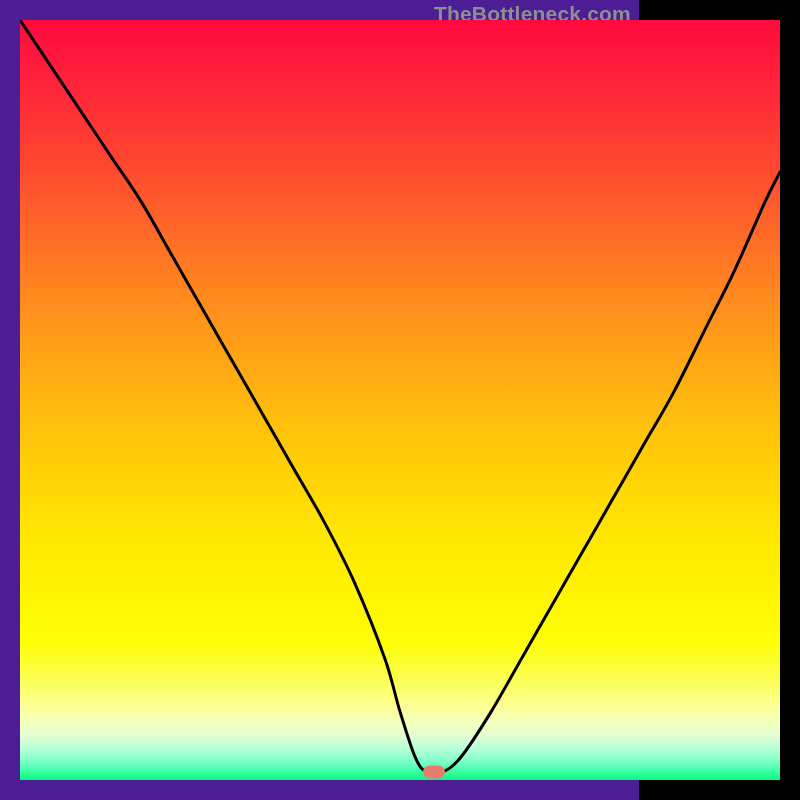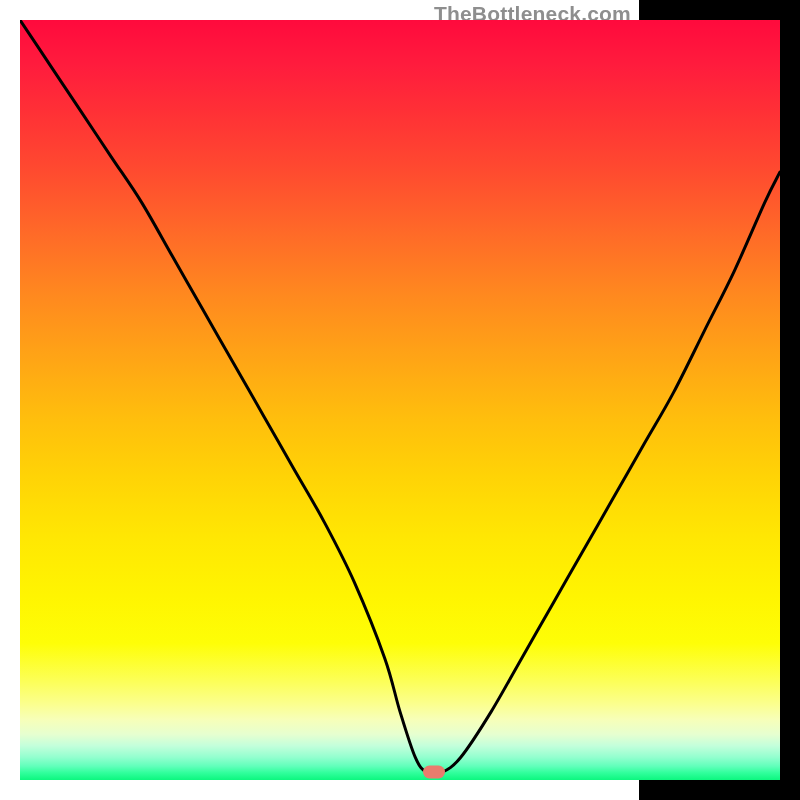--- a/index.html
+++ b/index.html
@@ -9,21 +9,21 @@
     height: 800px;
     background: #000;
     overflow: hidden;
   }
   .frame {
     position: absolute;
     left: 0;
     top: 0;
     width: 639px;
     height: 800px;
-    background: #ffffff;
+    background: #4c1d95;
   }
   .plot {
     position: absolute;
     left: 20px;
     top: 20px;
     width: 760px;
     height: 760px;
     overflow: hidden;
   }
   .gradient {

